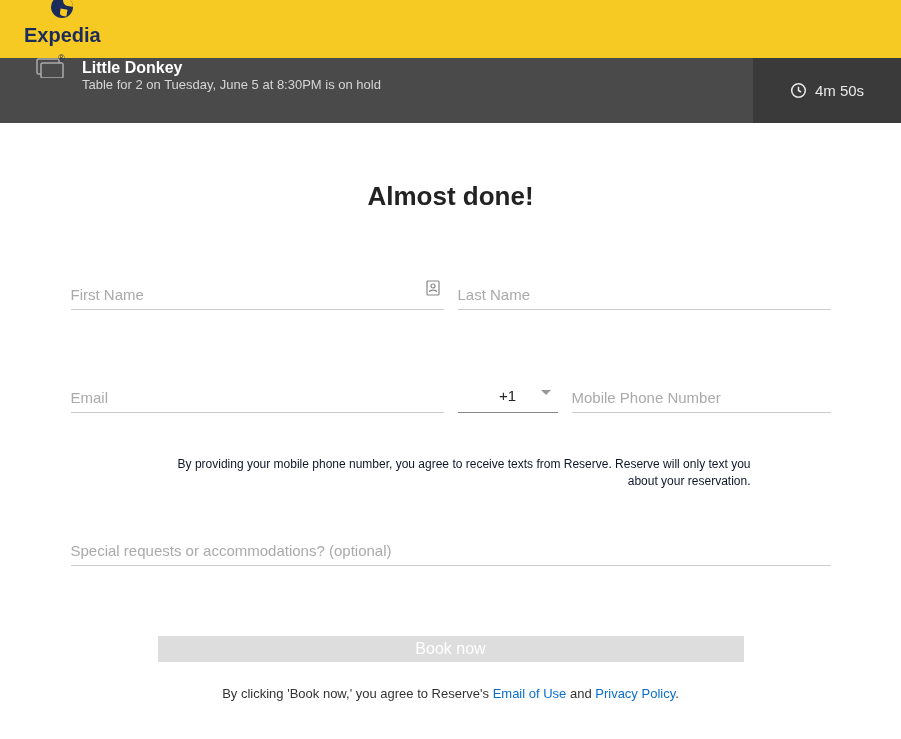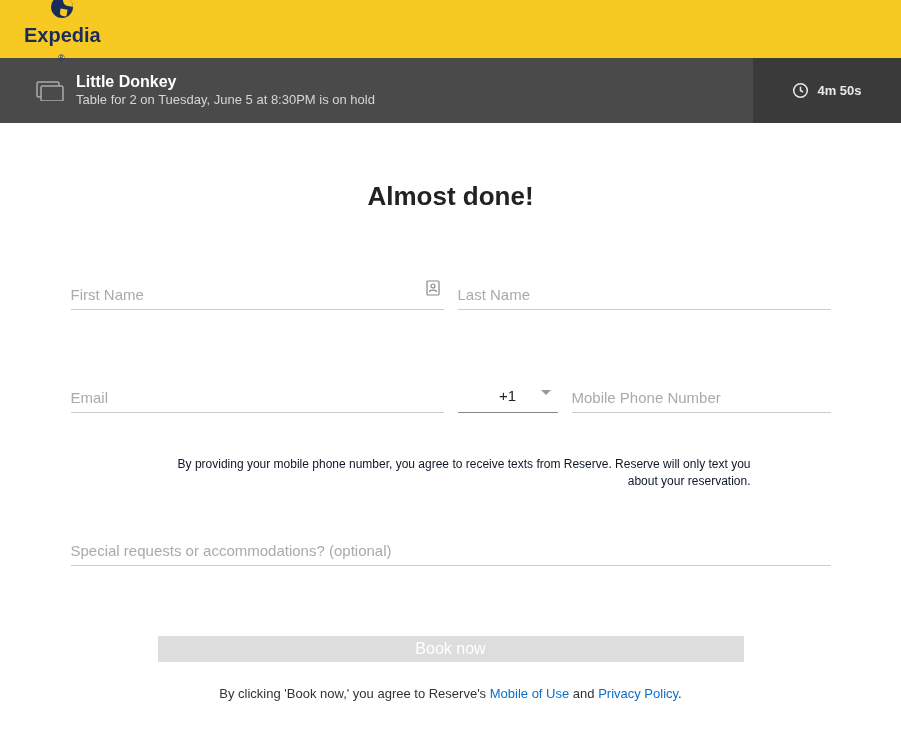--- a/index.html
+++ b/index.html
@@ -67,22 +67,21 @@
     .sub-header {
       background: #4A4A4A;
       height: 65px;
       display: flex;
       align-items: stretch;
       padding-left: 36px;
     }
     .sub-left {
       flex: 1;
       display: flex;
-      align-items: center;
-      gap: 12px;
+      gap: 18px;
     }
     .reservation-icon {
       width: 28px;
       height: 20px;
       flex-shrink: 0;
     }
     .sub-texts { color: #fff; }
     .restaurant-name {
       font-size: 16px;
       font-weight: 600;
@@ -100,22 +99,22 @@
       align-items: center;
       justify-content: center;
       gap: 8px;
       color: #e9e9e9;
     }
     .clock-icon {
       width: 17px;
       height: 17px;
     }
     .timer-text {
-      font-size: 13px;
-      font-weight: 700;
+      font-size: 15px;
+      font-weight: 400;
     }
     .content {
       max-width: 760px;
       margin: 0 auto;
       padding: 0 0 40px;
     }
     .page-title {
       text-align: center;
       font-size: 26px;
       font-weight: 600;
@@ -274,15 +273,15 @@
 
   <p class="disclaimer">By providing your mobile phone number, you agree to receive texts from Reserve. Reserve will only text you about your reservation.</p>
 
   <div class="field special-field">
     <input class="input" type="text" placeholder="Special requests or accommodations? (optional)" style="">
   </div>
 
   <button class="book-button">Book now</button>
 
   <p class="agree-text">
-    <span>By clicking 'Book now,' you agree to Reserve's </span><a href="#">Mobile of Use</a><span> and </span><a href="#">Privacy Policy</a><span>.</span>
+    <span>By clicking 'Book now,' you agree to Reserve's </span><a href="#">Email of Use</a><span> and </span><a href="#">Privacy Policy</a><span>.</span>
   </p>
 </div>
 
 </body></html>

